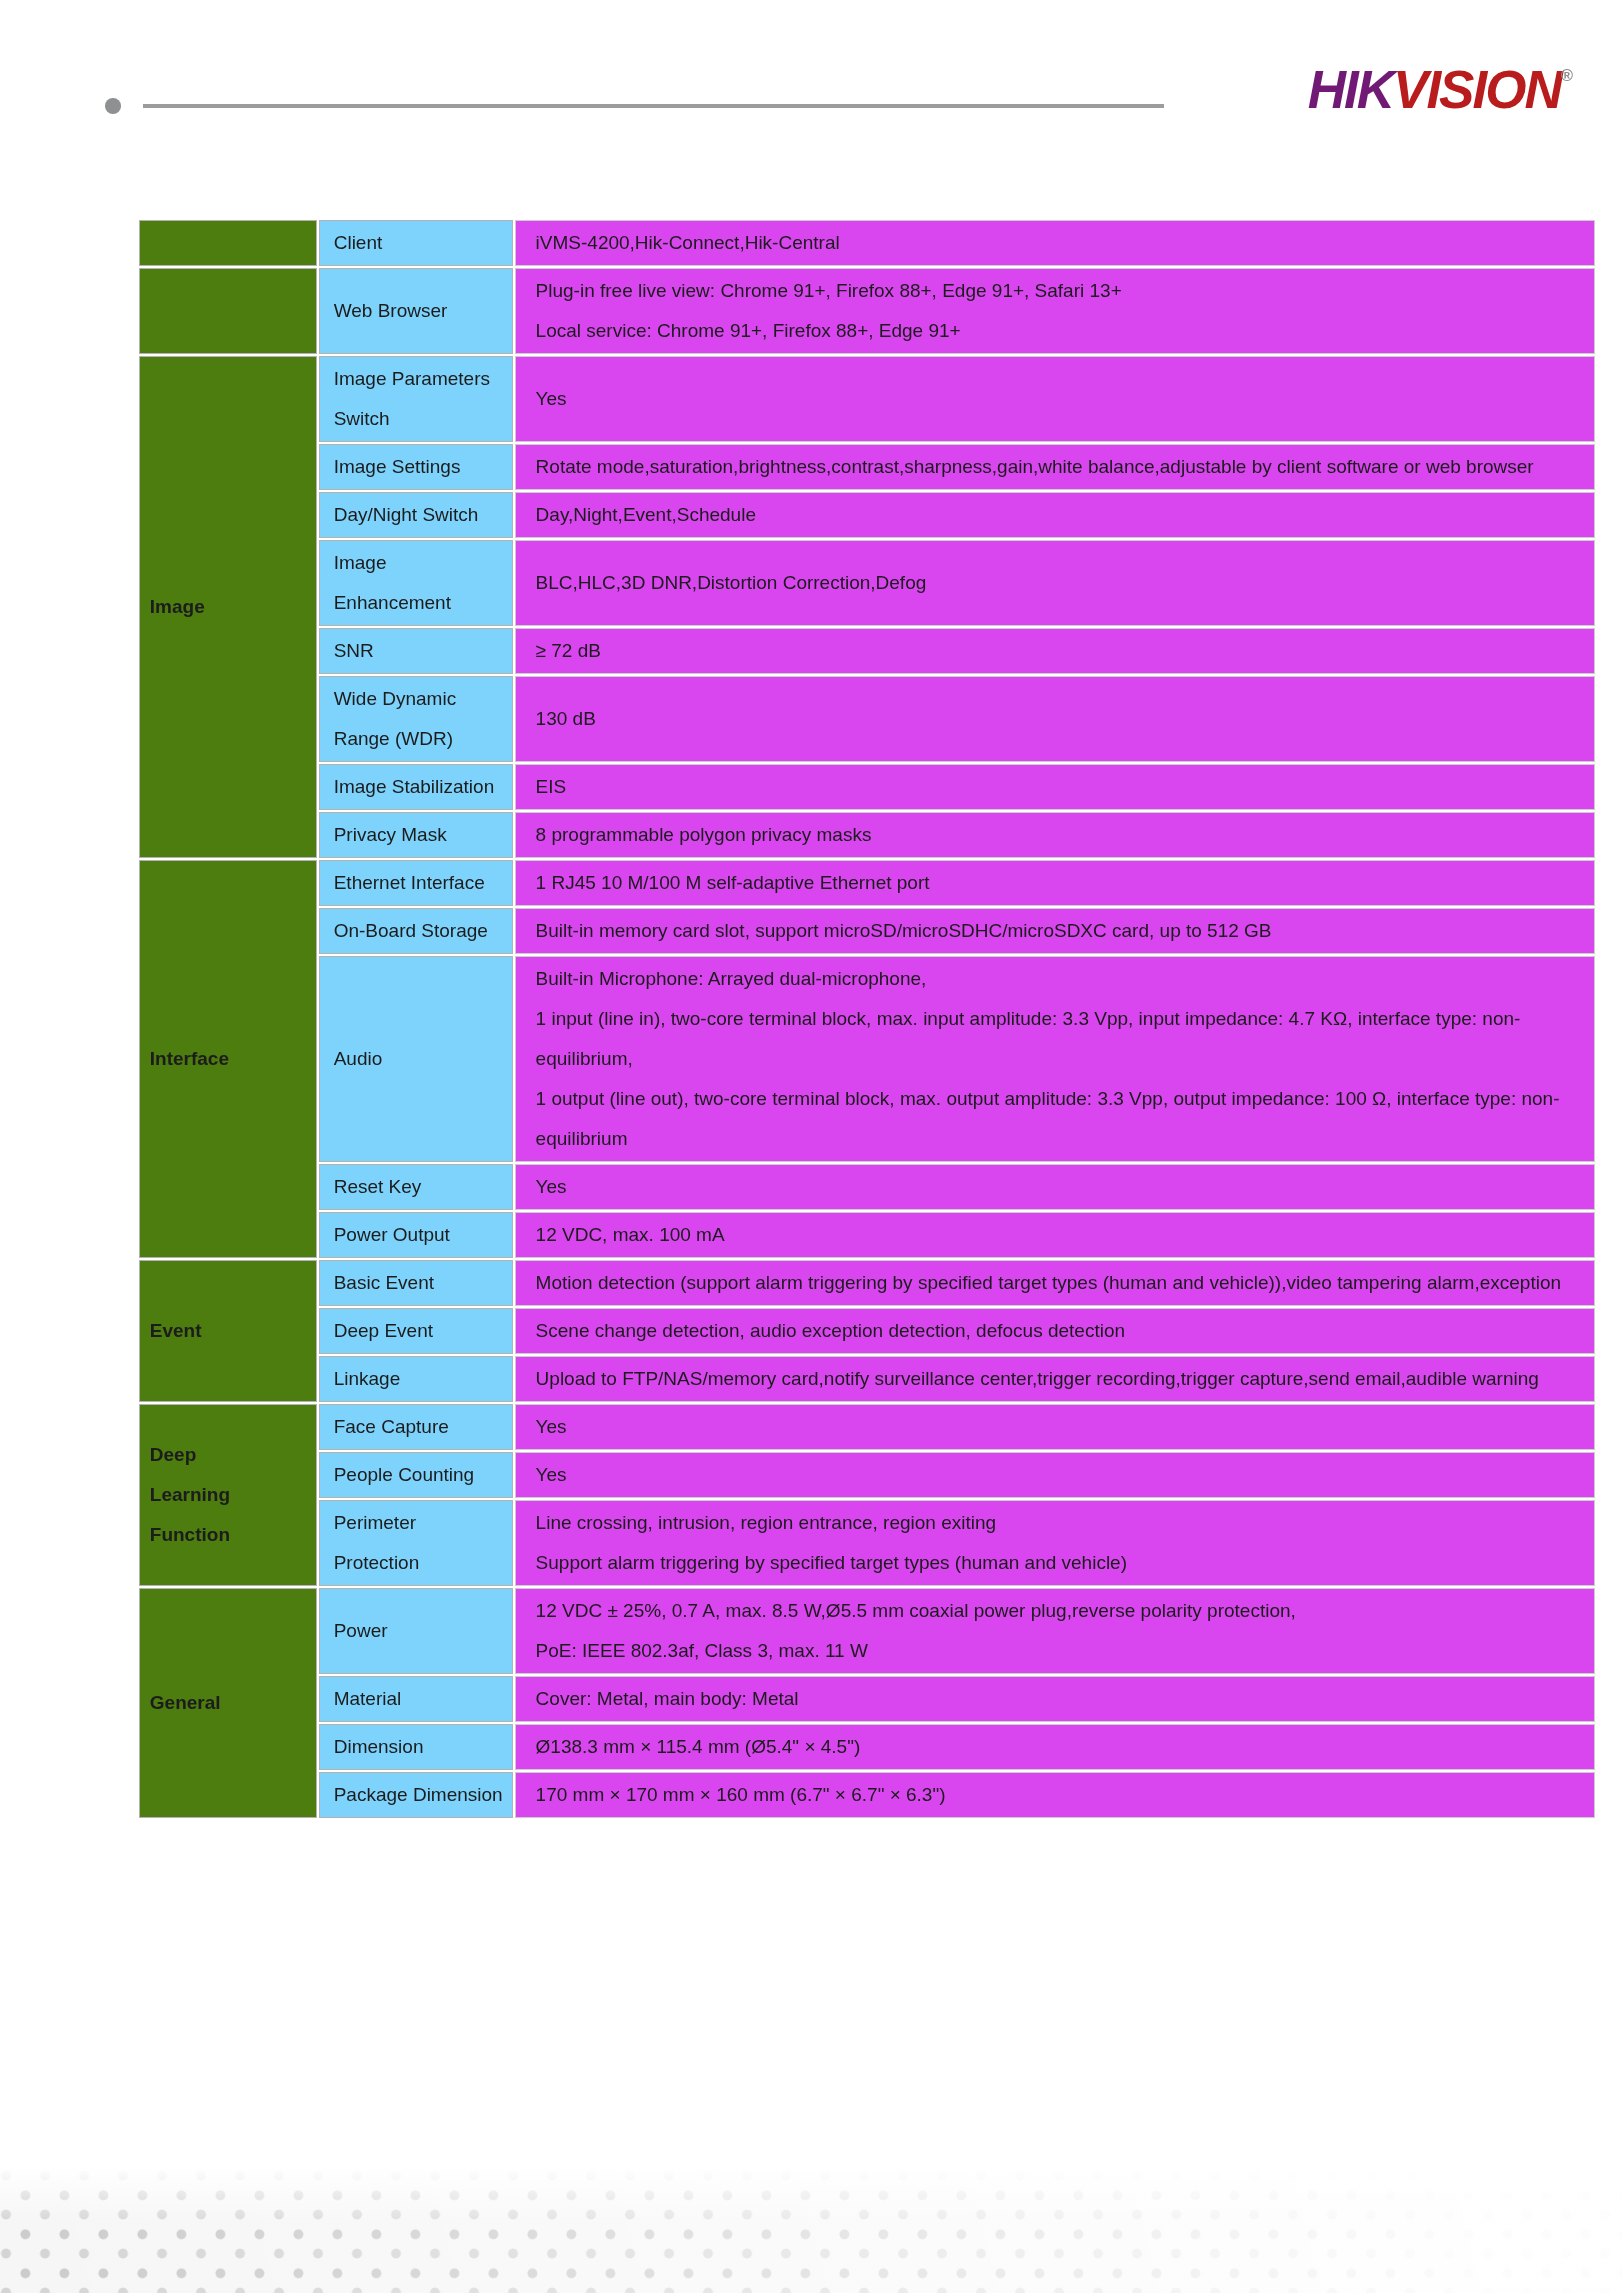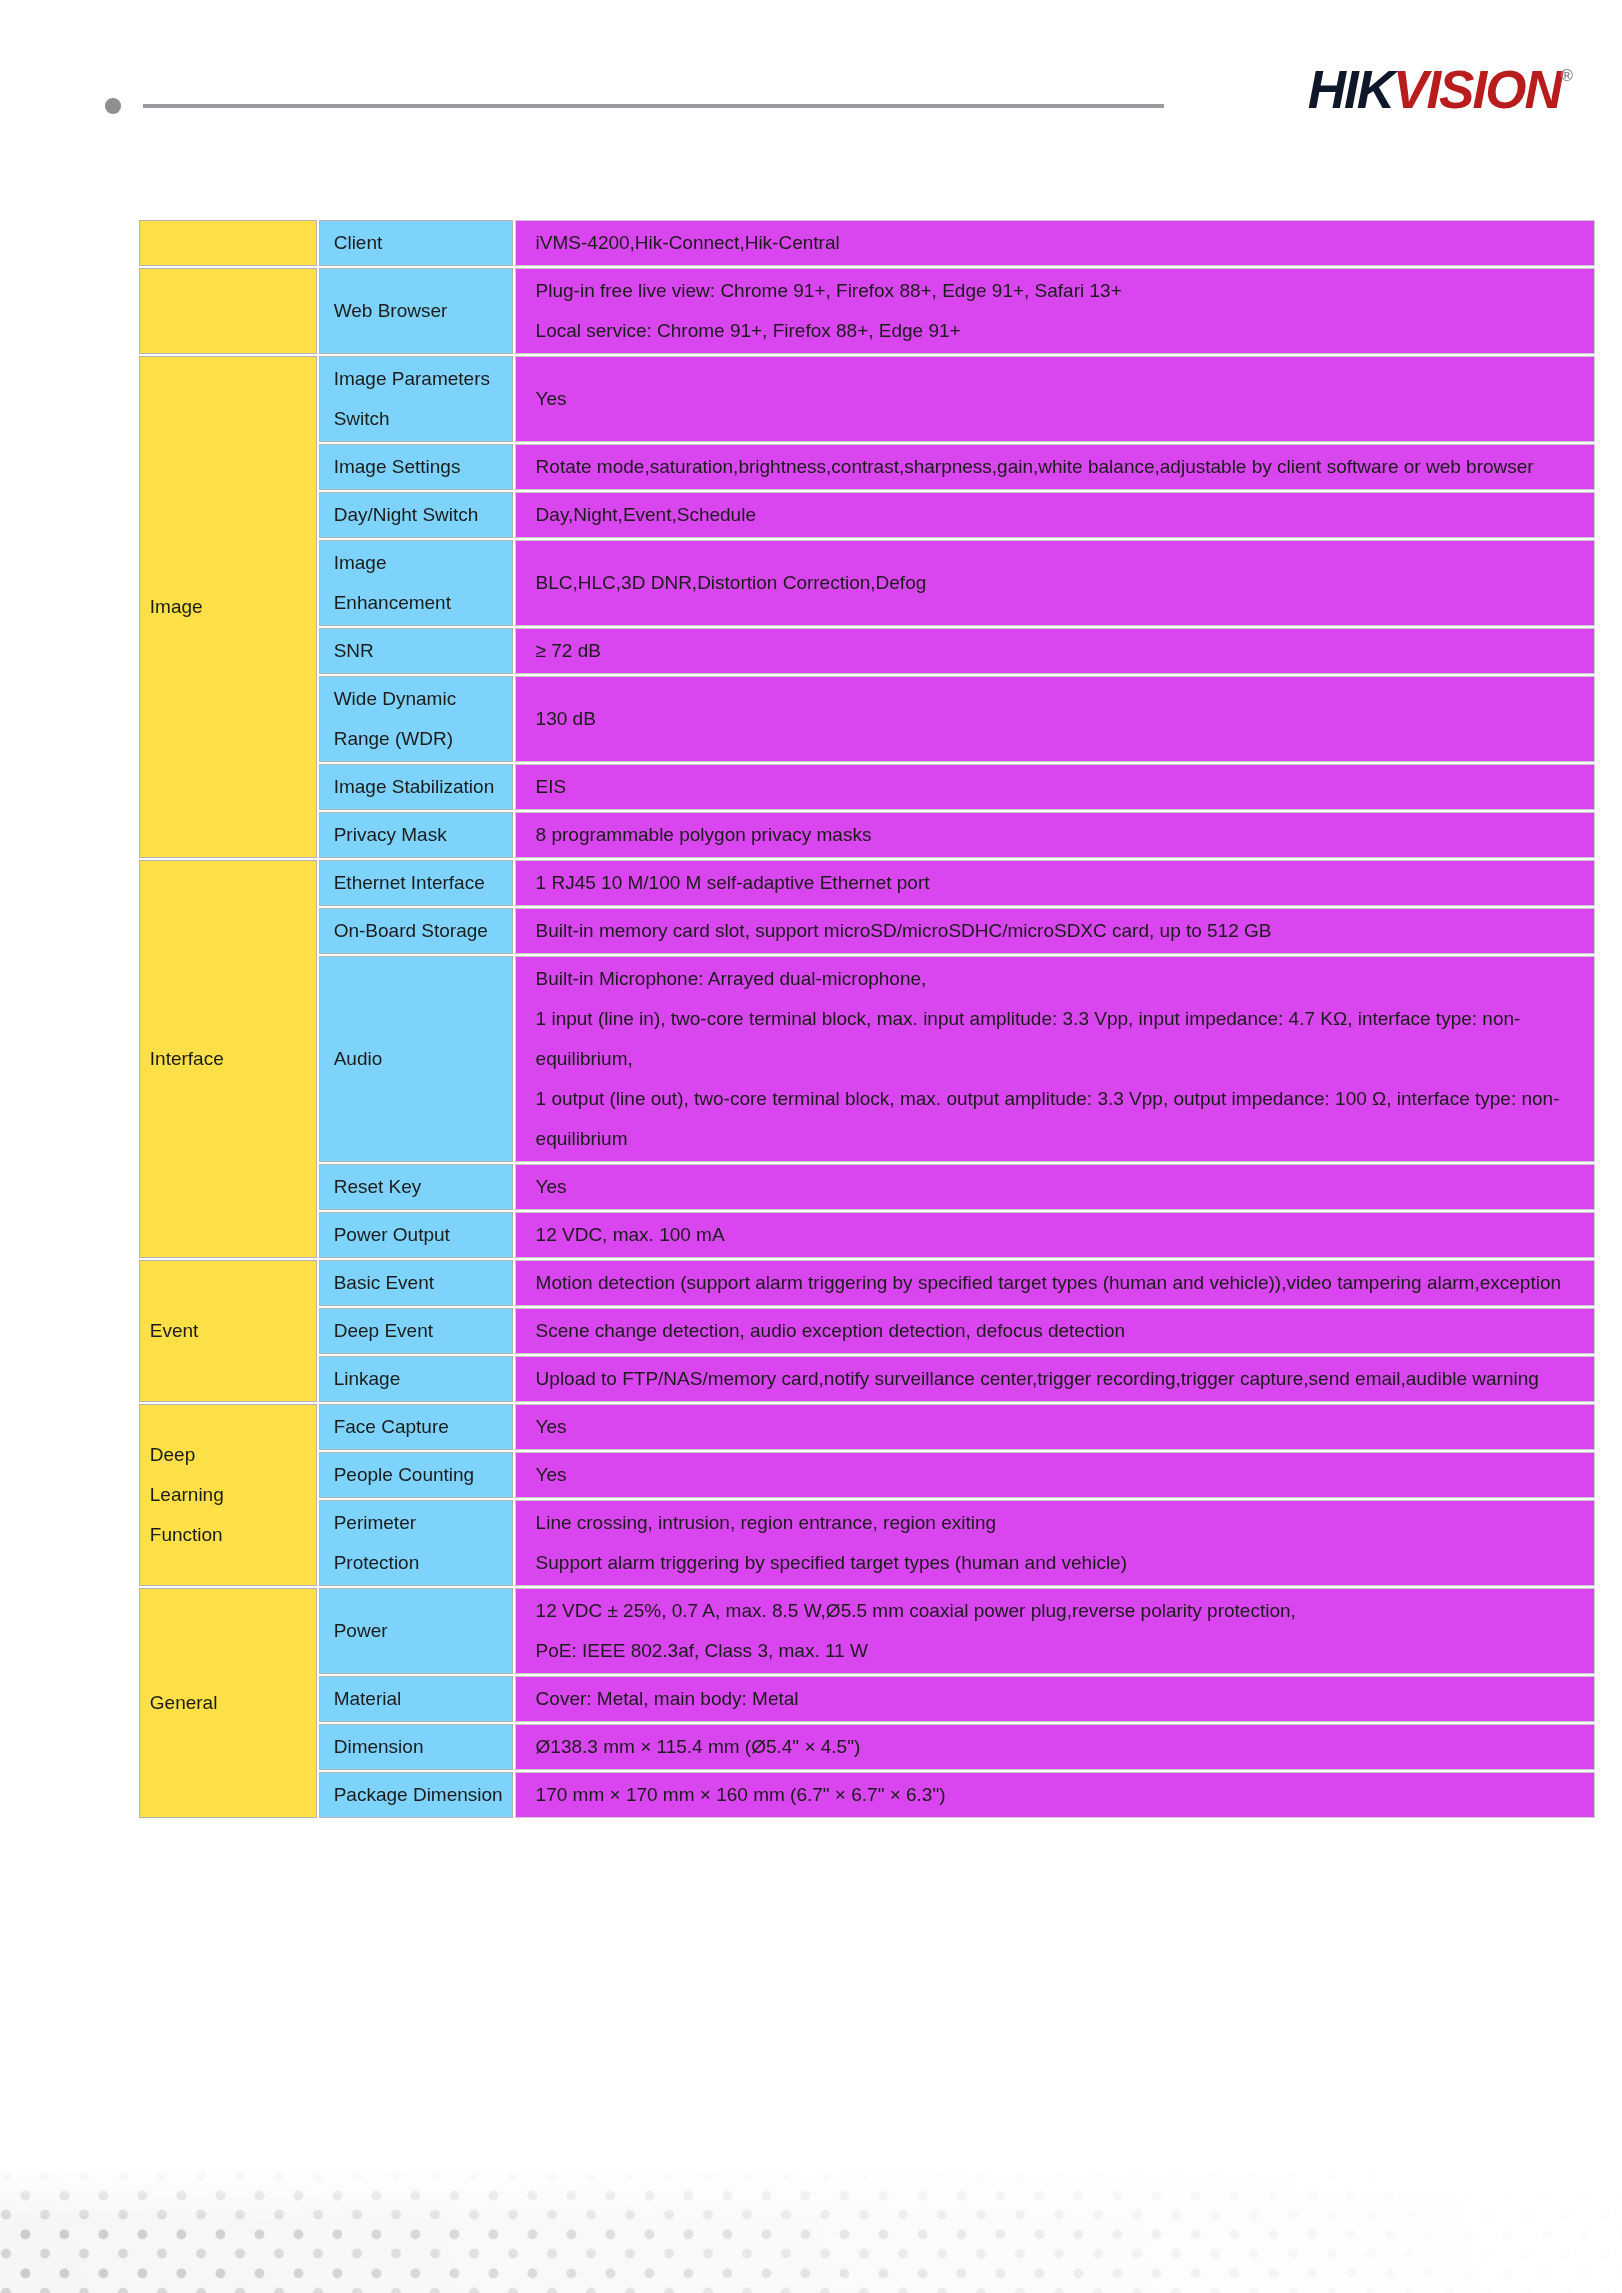--- a/index.html
+++ b/index.html
@@ -15,33 +15,33 @@
   }
   .header-line {
     position:absolute; left:143px; top:104px; width:1021px; height:3.9px;
     background:#9b9c9d;
   }
   .logo {
     position:absolute; top:63px; right:49px;
     font-weight:bold; font-style:italic; font-size:53px; letter-spacing:-2px;
     white-space:nowrap; line-height:1;
   }
-  .logo .hik { color:#0f172a; }
+  .logo .hik { color:#701a75; }
   .logo .vision { color:#b91c1c; }
   .logo .reg { color:#8a8d90; font-size:16.7px; font-style:normal; vertical-align:27.4px; letter-spacing:0; }
 
   
   table.spec {
     position:absolute; left:137px; top:218px; width:1460px;
     border-collapse:separate; border-spacing:2.9px;
     font-size:19px; table-layout:fixed;
   }
   table.spec td { vertical-align:middle; line-height:40px; box-sizing:border-box; }
   td.cat {
-    background:#fde047; border:1px solid #b3b3b3; font-weight:normal;
+    background:#4d7c0f; border:1px solid #b3b3b3; font-weight:bold;
     padding:2px 5.9px 2px 9.8px; white-space:pre-line; overflow:hidden;margin-top:16px;
   }
   td.param {
     background:#7dd3fc; border:1px solid #b3b3b3;
     padding:2px 5.9px 2px 13.7px; overflow:hidden;
   }
   td.value {
     background:#d946ef; border:1px solid #cccccc;
     padding:2px 13.7px 2px 19.6px; white-space:pre-line; overflow:hidden;
   }

